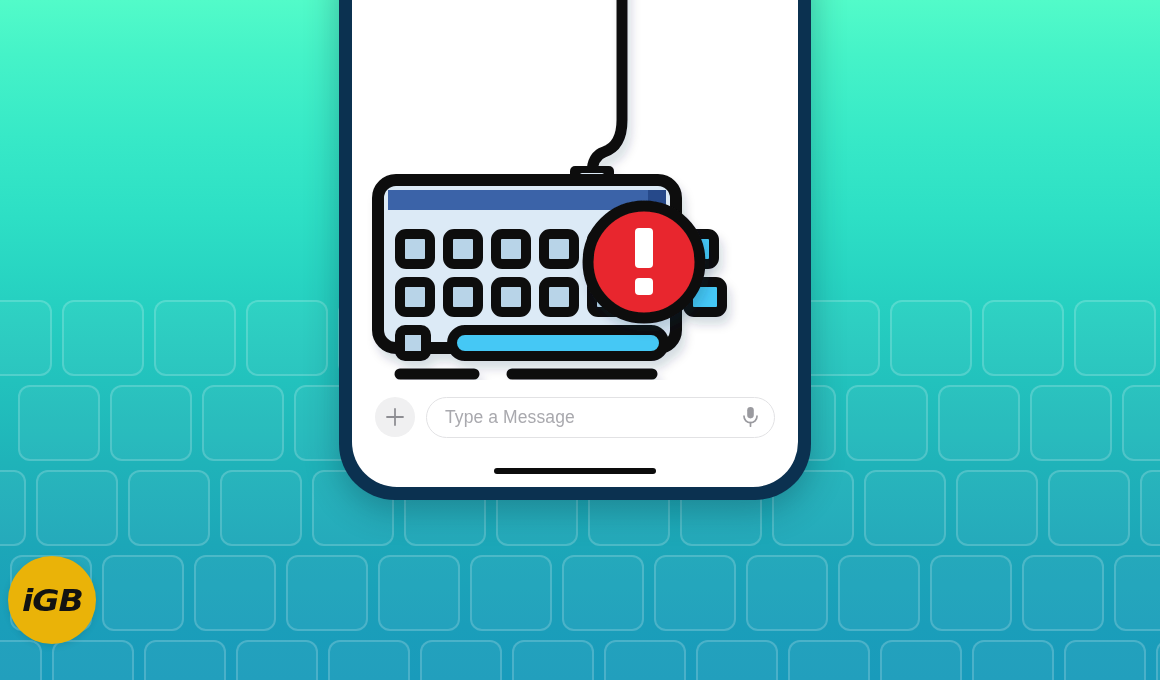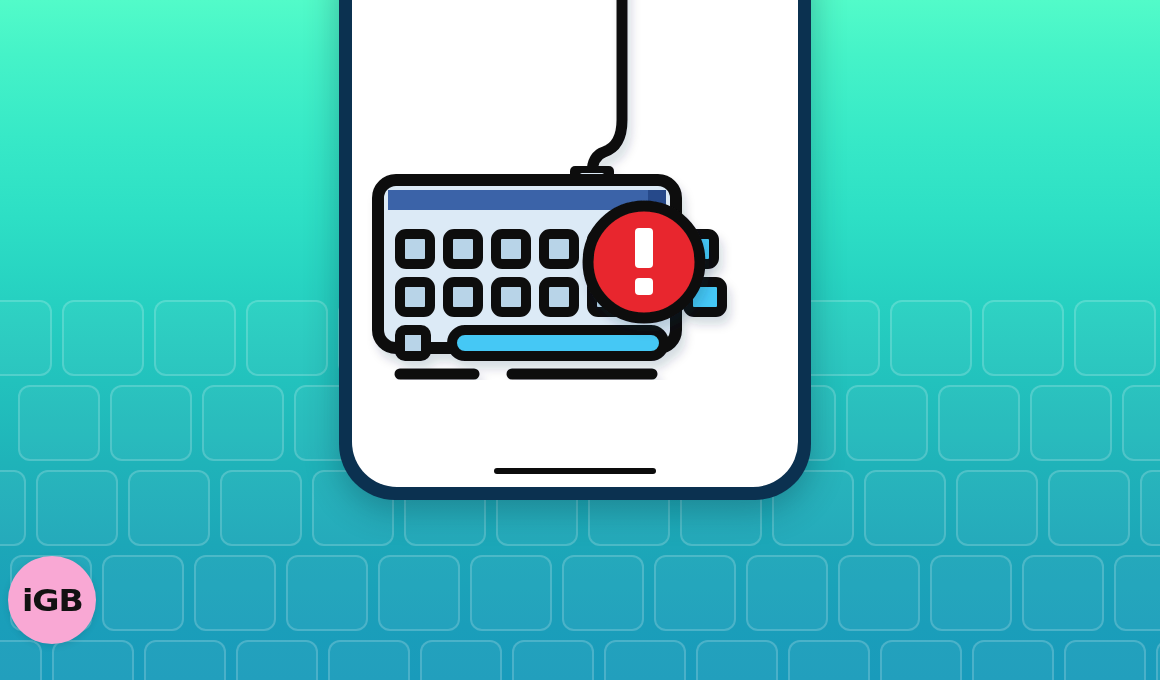--- a/index.html
+++ b/index.html
@@ -138,25 +138,26 @@
   }
 
   
   .logo {
     position: absolute;
     left: 8px;
     top: 556px;
     width: 88px;
     height: 88px;
     border-radius: 50%;
-    background: #f9a8d4;
+    background: #eab308;
     display: flex;
     align-items: center;
     justify-content: center;
     box-shadow: 0 2px 7px rgba(0,0,0,0.10);
+    font-style: italic;
   }
   .logo-text {
     font-family: "DejaVu Sans", sans-serif;
     font-weight: 700;
     font-size: 31px;
     letter-spacing: -1px;
     color: #121212;
     line-height: 1;
     transform: scaleX(1.07);
   }
@@ -289,20 +290,35 @@
           </g>
 
           <g filter="url(#softshadow)">
             <circle cx="292" cy="302" r="56" fill="#e8262d" stroke="#111111" stroke-width="11"></circle>
             <rect x="283" y="268" width="18" height="40" rx="4" fill="#ffffff"></rect>
             <rect x="283" y="318" width="18" height="17" rx="4" fill="#ffffff"></rect>
           </g>
         </svg>
       </div>
 
+      <div class="msg-bar">
+        <div class="plus-btn">
+          <svg class="plus-icon" width="22" height="22" viewBox="0 0 22 22">
+            <path d="M11 3 L11 19 M3 11 L19 11" stroke="#8e8e93" stroke-width="1.8" stroke-linecap="round"></path>
+          </svg>
+        </div>
+        <div class="msg-input-wrap">
+          <div class="msg-placeholder">Type a Message</div>
+          <svg class="mic-icon" width="19" height="24" viewBox="0 0 19 24">
+            <rect x="6.2" y="2" width="6.6" height="11.4" rx="3.3" fill="#9a9a9f"></rect>
+            <path d="M3 11.2 A 6.5 6.5 0 0 0 16 11.2" fill="none" stroke="#9a9a9f" stroke-width="1.7" stroke-linecap="round"></path>
+            <path d="M9.5 17.6 L9.5 21.2" stroke="#9a9a9f" stroke-width="1.7" stroke-linecap="round"></path>
+          </svg>
+        </div>
+      </div>
 
       <div class="home-indicator"></div>
     </div>
   </div>
 
   <div class="logo">
     <span class="logo-text">iGB</span>
   </div>
 
 </div>

